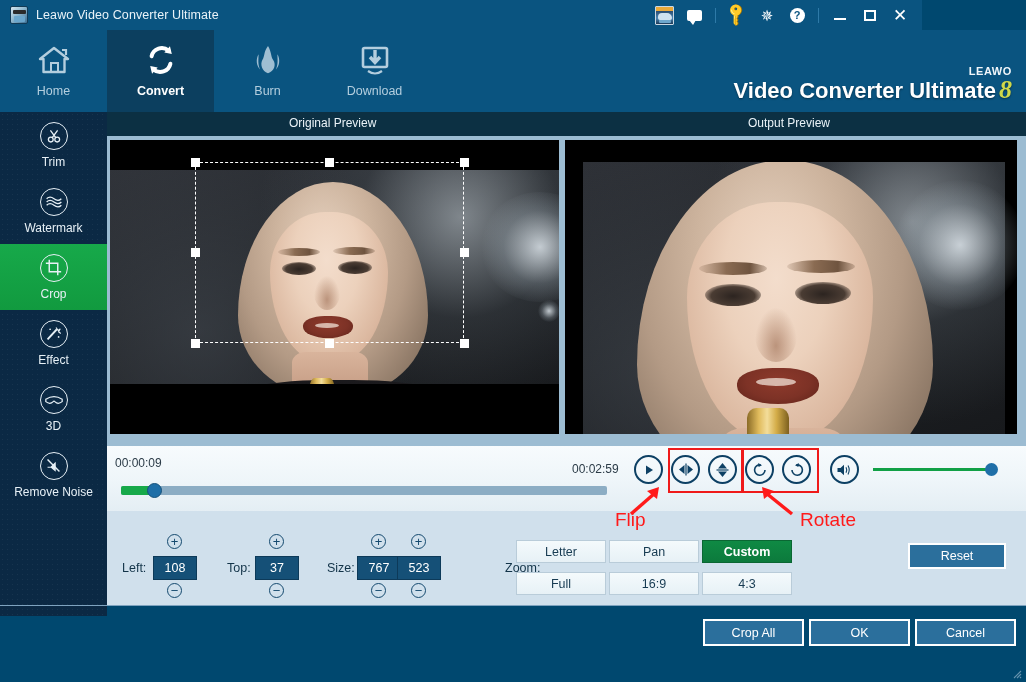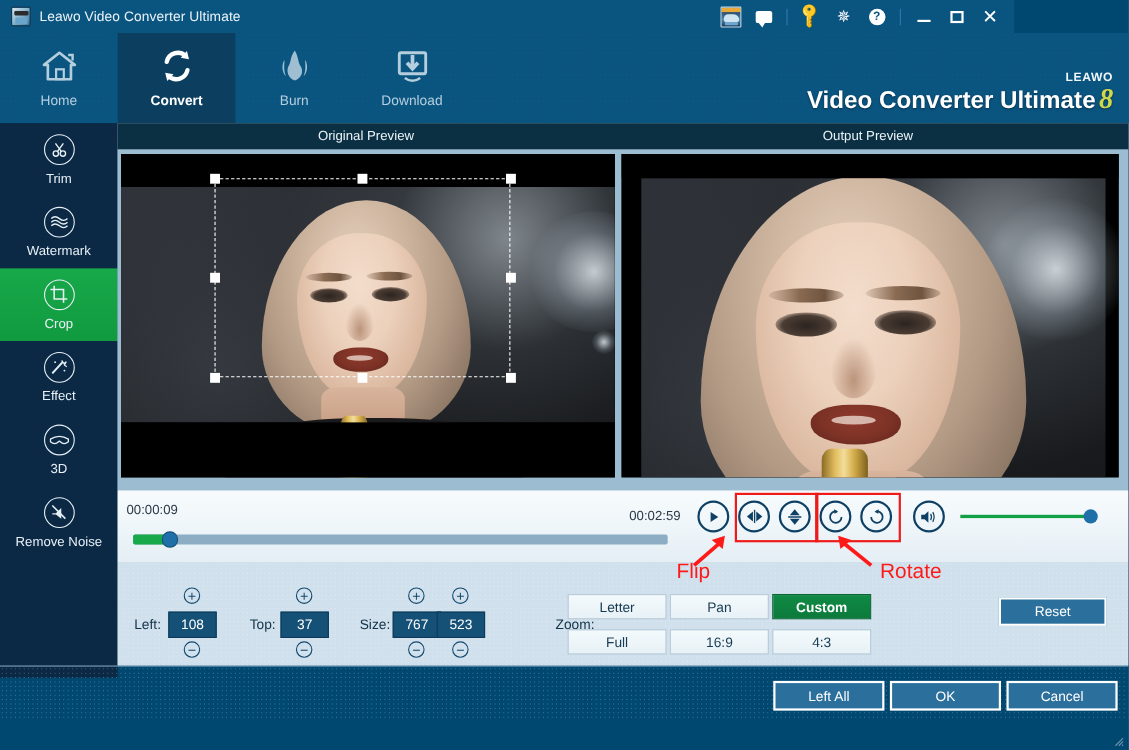--- a/index.html
+++ b/index.html
@@ -620,21 +620,21 @@
       <div class="zbtn sel" style="left:595px;top:29px">Custom</div>
       <div class="zbtn" style="left:409px;top:61px">Full</div>
       <div class="zbtn" style="left:502px;top:61px">16:9</div>
       <div class="zbtn" style="left:595px;top:61px">4:3</div>
     </div>
   </div>
 
   <div class="reset-btn">Reset</div>
 
   <div class="footer">
-    <div class="foot-btn" style="left:703px">Left All</div>
+    <div class="foot-btn" style="left:703px">Crop All</div>
     <div class="foot-btn" style="left:809px">OK</div>
     <div class="foot-btn" style="left:915px">Cancel</div>
   </div>
 
   <div class="statusbar">
     <svg class="grip" viewBox="0 0 12 12" aria-hidden="true">
       <path d="M11 4 L4 11 M11 7 L7 11 M11 10 L10 11" stroke="#b8d0e0" stroke-width="1.1" fill="none"></path>
     </svg>
   </div>
 

